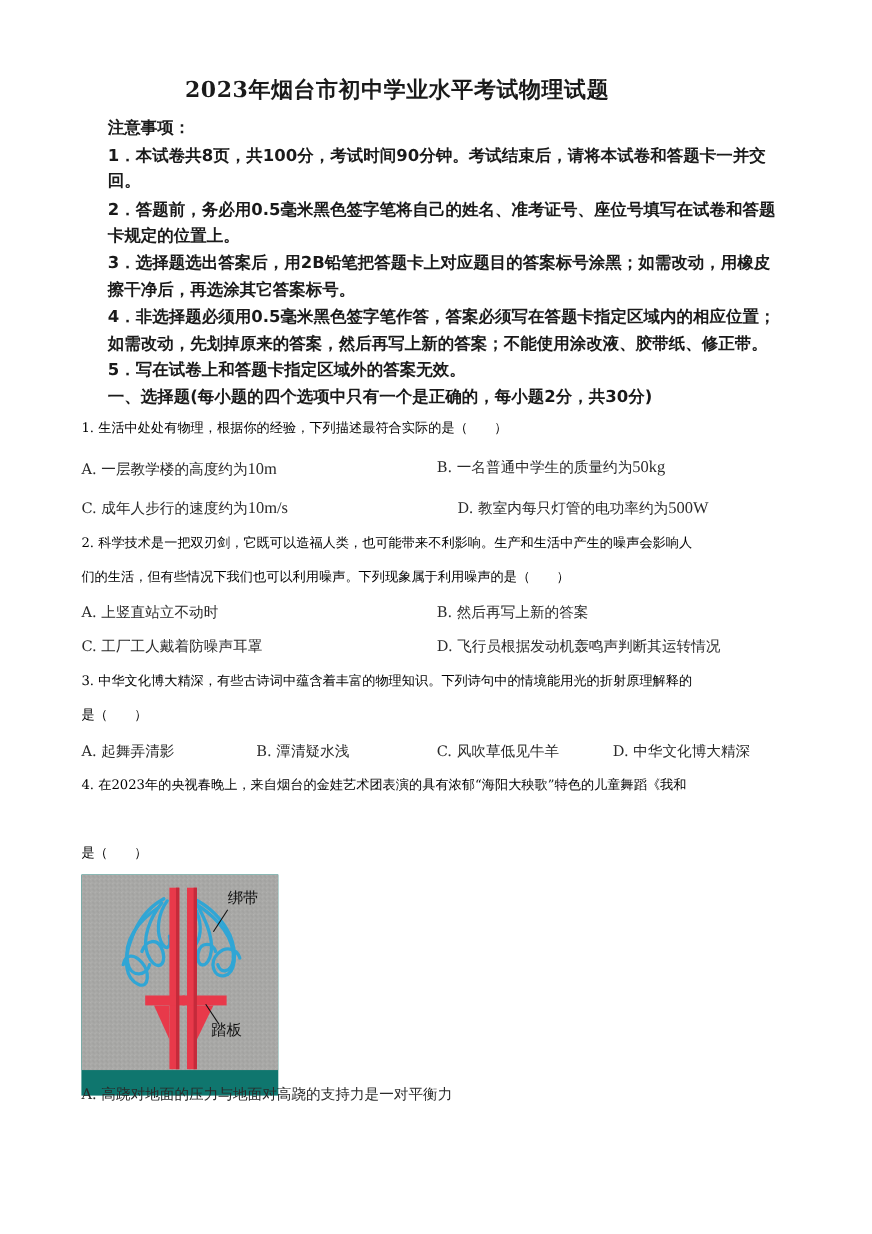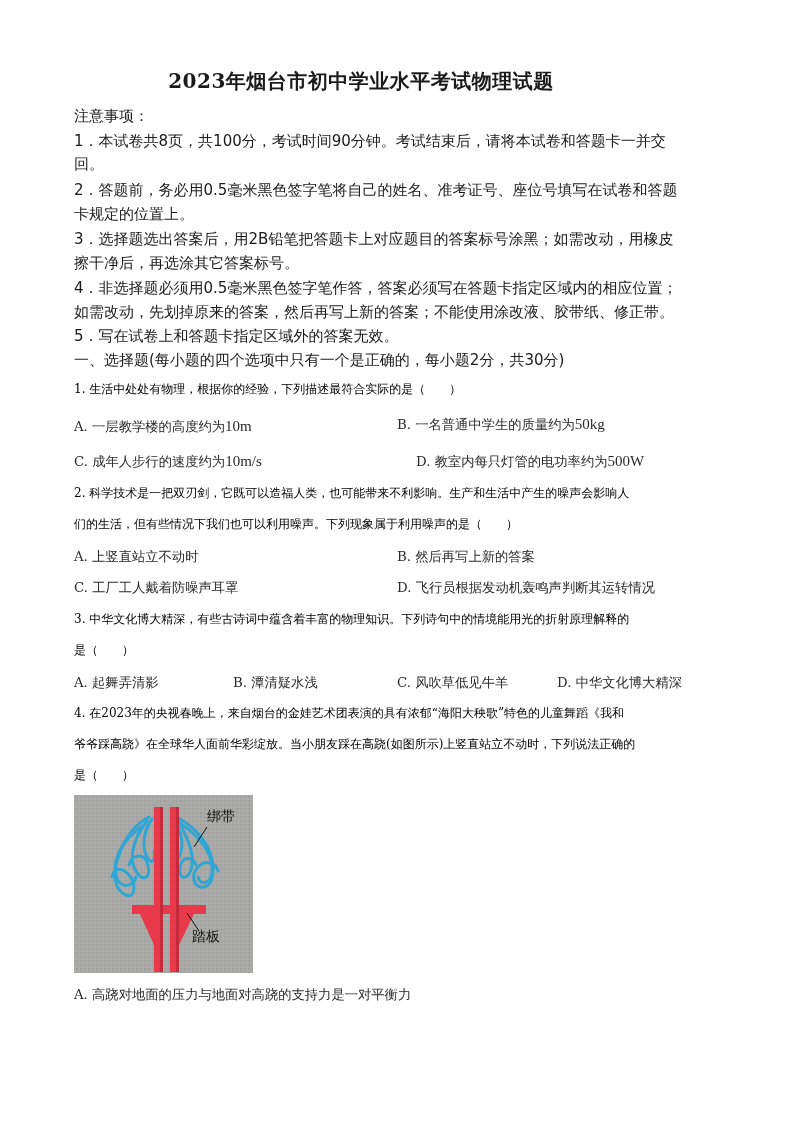--- a/index.html
+++ b/index.html
@@ -3,25 +3,25 @@
 <meta charset="utf-8">
 <style>
   html, body { margin: 0; padding: 0; background: #ffffff; }
   body { width: 793px; height: 1122px; position: relative; overflow: hidden; color: #1a1a1a; }
   .page { position: absolute; left: 0; top: 0; width: 793px; height: 1122px; }
   .title {
     position: absolute; left: 0; width: 722px; top: 68px; text-align: center;
     font-family: "DejaVu Serif", "Liberation Serif", serif; font-weight: bold; font-size: 20px; letter-spacing: 0.5px;
   }
   .line { position: absolute; left: 74px; white-space: nowrap; }
-  .bold { font-family: "DejaVu Sans", "Liberation Sans", sans-serif; font-weight: normal; font-size: 15px; }
+  .bold { font-family: "DejaVu Sans", "Liberation Sans", sans-serif; font-weight: bold; font-size: 15px; margin-left: 24px; }
   .reg { font-family: "DejaVu Serif", "Liberation Serif", serif; font-size: 12px; color: #000000; }
   .opt { position: absolute; white-space: nowrap; font-family: "DejaVu Serif", "Liberation Serif", serif; font-size: 13.3px; color: #2a2a2a; }
   .unit { font-family: "Liberation Serif", serif; font-size: 15px; }
-  .figure { position: absolute; left: 74px; top: 795px; width: 179px; height: 178px; background: #0f766e; overflow: hidden; }
+  .figure { position: absolute; left: 74px; top: 795px; width: 179px; height: 201px; background: #0f766e; overflow: hidden; }
   .figure svg { display: block; }
 </style>
 </head>
 <body>
 
 <div class="page">
 
   <div class="title">2023年烟台市初中学业水平考试物理试题</div>
 
   <div class="line bold" style="top:107px">注意事项：</div>
@@ -58,21 +58,20 @@
   <div class="opt" style="left:397px; top:579px">D. 飞行员根据发动机轰鸣声判断其运转情况</div>
 
   <div class="line reg" style="top:611px">3. 中华文化博大精深，有些古诗词中蕴含着丰富的物理知识。下列诗句中的情境能用光的折射原理解释的</div>
   <div class="line reg" style="top:642px">是（　　）</div>
   <div class="opt" style="left:74px; top:674px">A. 起舞弄清影</div>
   <div class="opt" style="left:233px; top:674px">B. 潭清疑水浅</div>
   <div class="opt" style="left:397px; top:674px">C. 风吹草低见牛羊</div>
   <div class="opt" style="left:557px; top:674px">D. 中华文化博大精深</div>
 
   <div class="line reg" style="top:705px">4. 在2023年的央视春晚上，来自烟台的金娃艺术团表演的具有浓郁“海阳大秧歌”特色的儿童舞蹈《我和</div>
-  <div class="line reg" style="top:736px">爷爷踩高跷》在全球华人面前华彩绽放。当小朋友踩在高跷(如图所示)上竖直站立不动时，下列说法正确的</div>
   <div class="line reg" style="top:767px">是（　　）</div>
 
   <div class="figure">
     <svg width="179" height="178" viewBox="0 0 179 178">
       <defs>
         <pattern id="grain" width="4" height="4" patternUnits="userSpaceOnUse">
           <rect width="4" height="4" fill="#a8a8a6"></rect>
           <rect x="0" y="0" width="1" height="1" fill="#b3b3b1"></rect>
           <rect x="2" y="1" width="1" height="1" fill="#9c9c9a"></rect>
           <rect x="1" y="3" width="1" height="1" fill="#b0b0ae"></rect>

